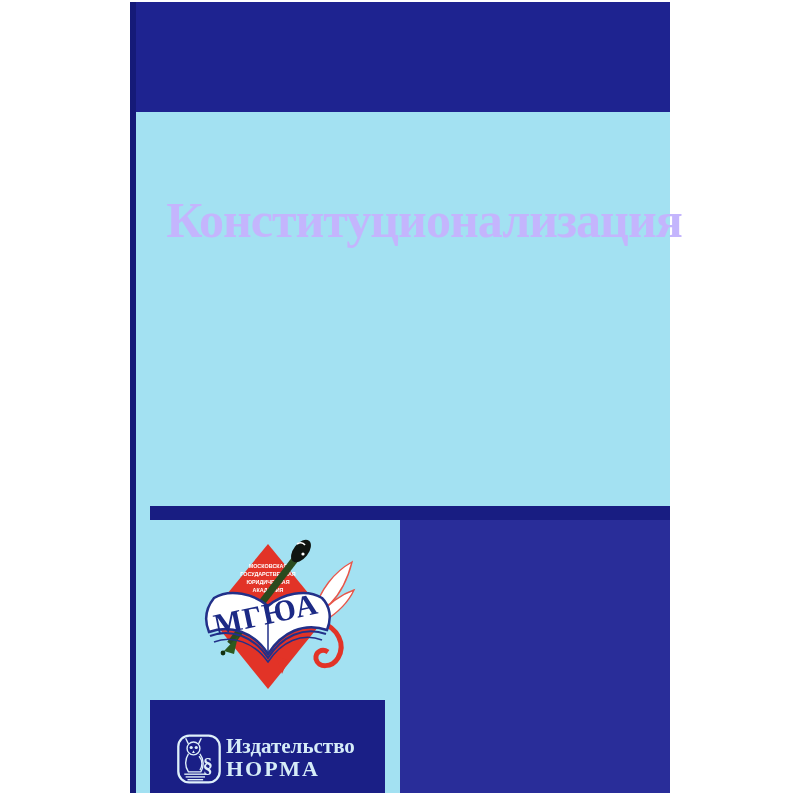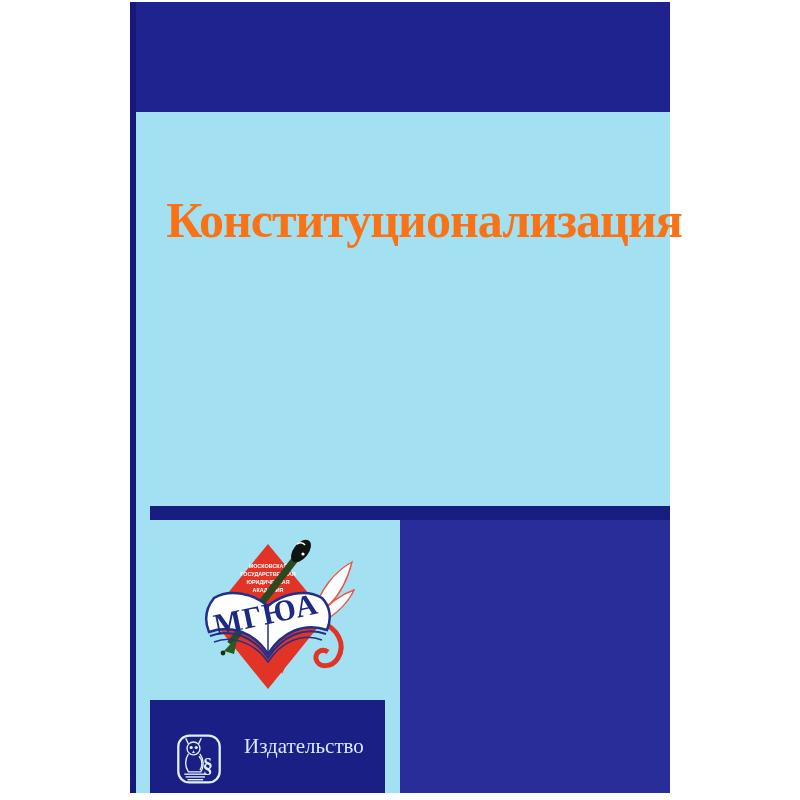--- a/index.html
+++ b/index.html
@@ -33,37 +33,37 @@
     background:#292d99;
   }
   .divider-bar {
     position:absolute; left:20px; top:504px; width:520px; height:14px;
     background:#181d82;
   }
   .title-block {
     position:absolute; left:6px; top:191px; width:558px;
     box-sizing:border-box; padding-left:18px;
     text-align:center;
-    color:#f97316;
+    color:#c4b5fd;
     font-weight:bold;
     font-size:50px; line-height:54px; letter-spacing:-1px;
   }
   .mgua-svg {
     position:absolute; left:38px; top:514px; width:200px; height:200px;
   }
   .norma-box {
     position:absolute; left:20px; top:698px; width:235px; height:93px;
     background:#1a1f86;
   }
   .norma-content {
     display:flex; align-items:flex-start;
     padding:33px 0 0 26px;
   }
   .norma-logo-svg { width:46px; height:52px; flex:0 0 auto; }
-  .norma-texts { margin-left:22px; margin-top:3px; color:#d6ecf8; font-weight:normal; }
+  .norma-texts { margin-left:4px; margin-top:3px; color:#d6ecf8; font-weight:bold; }
   .norma-line1 { font-size:21px; line-height:21px; }
   .norma-line2 { font-size:22px; line-height:23px; letter-spacing:2px; }
   .acad-text { font-family:"Liberation Sans", sans-serif; font-weight:bold; }
 </style>
 </head>
 <body>
 
 <div class="photo">
   <div class="book">
 
@@ -134,18 +134,19 @@
             <path d="M27,45 C19,57 19,73 27,84 L54,84 C61,73 61,57 52,45"></path>
             <path d="M50,50 C58,58 58,72 52,80"></path>
             <path d="M18,89 H66"></path>
             <path d="M21,95 H63"></path>
             <path d="M25,101 H59"></path>
           </g>
           <text x="58" y="86" font-size="44" font-weight="bold" fill="#dff0fa">§</text>
         </svg>
         <div class="norma-texts">
           <div class="norma-line1">Издательство</div>
+          <div class="norma-line2">НОРМА</div>
         </div>
       </div>
     </div>
 
   </div>
 </div>
 
 </body></html>

